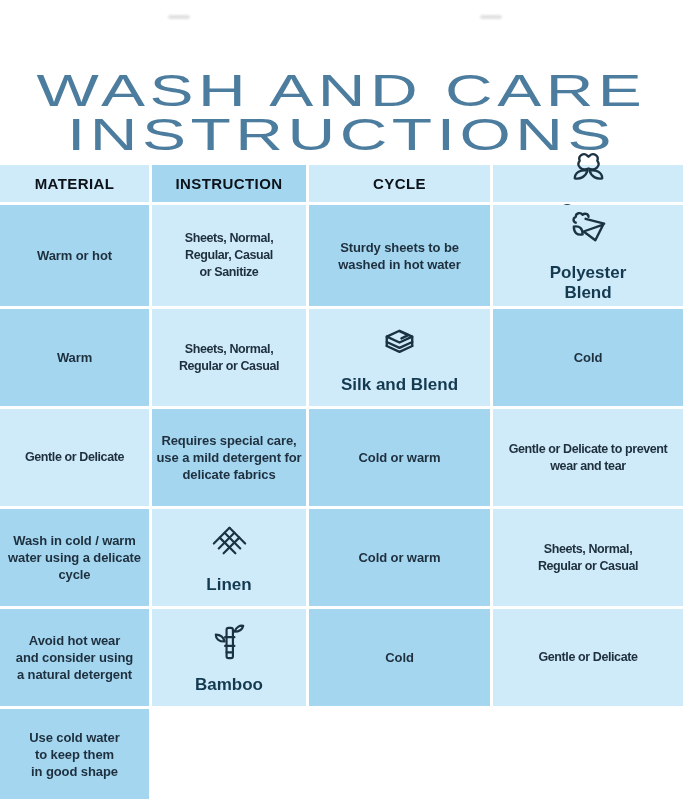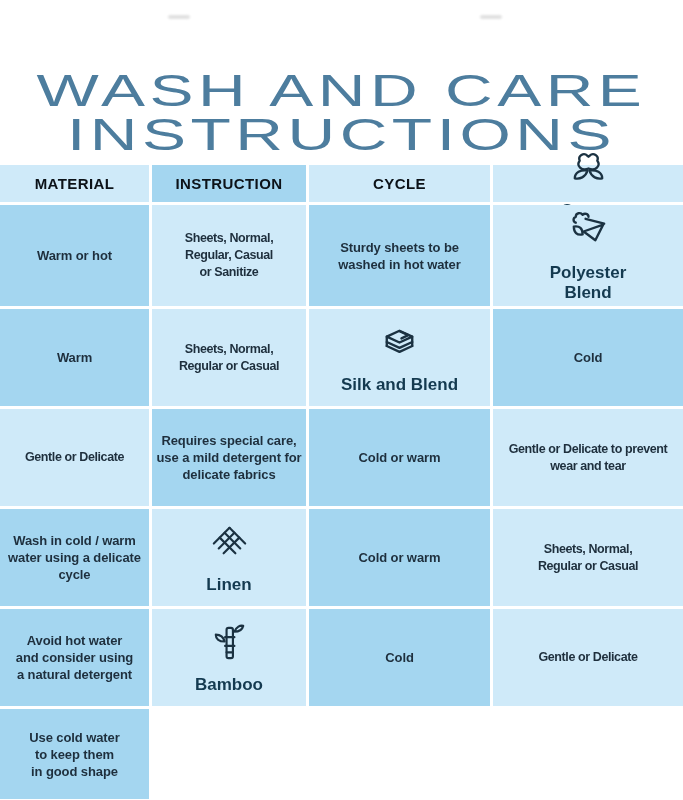--- a/index.html
+++ b/index.html
@@ -161,21 +161,21 @@
       <span class="material-label">Linen</span>
     </div>
     <div class="cell c2">
         <span class="body-text">Cold or warm</span>
       </div>
     <div class="cell c3 cycle">
         <span class="body-text">Sheets, Normal,
 Regular or Casual</span>
       </div>
     <div class="cell c4">
-        <span class="body-text">Avoid hot water
+        <span class="body-text">Avoid hot wear
 and consider using
 a natural detergent</span>
       </div>
 
     <div class="cell c1 material-cell">
       <span class="icon-wrap">
         <svg viewBox="0 0 48 48" width="47" height="47" fill="none" stroke="#1b3242" stroke-width="2.2" stroke-linecap="round" stroke-linejoin="round">
           <rect x="21" y="8" width="6.5" height="31" rx="2"></rect>
           <path d="M19.5 17.5h9.5M19.5 26.5h9.5M21 33h6.5"></path>
           <path d="M29 12c2-5 6-7 9-6-1 4-4 6-9 6z"></path>

